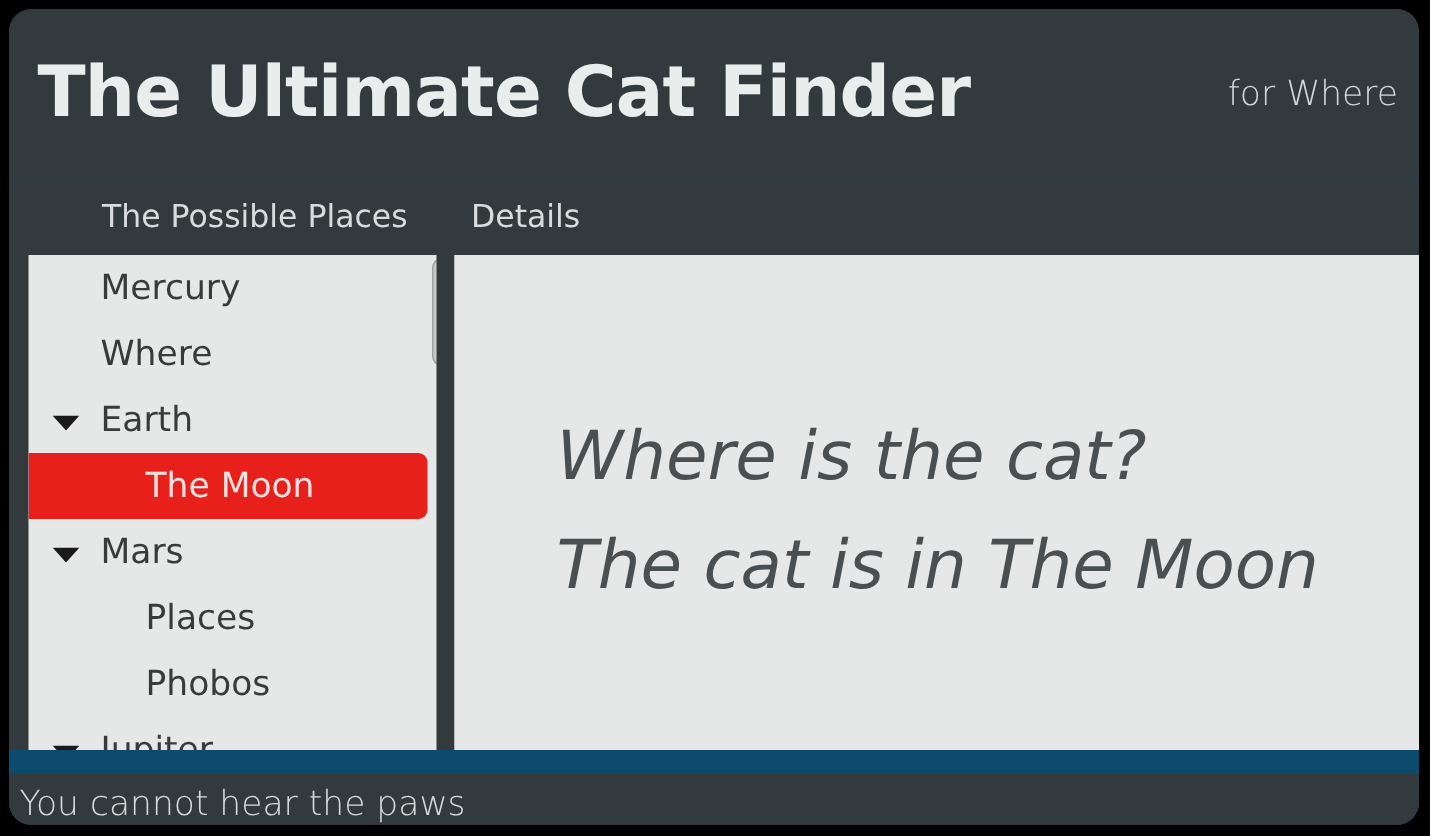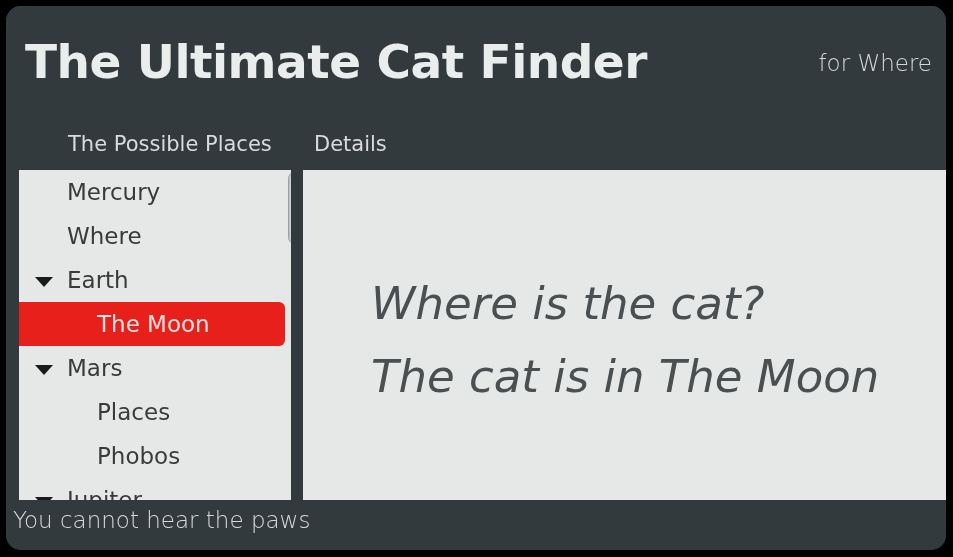--- a/index.html
+++ b/index.html
@@ -205,21 +205,21 @@
   }
   .detail-line.line-0 { top: 107px; }
   .detail-line.line-1 { top: 180px; }
 
   
   .statusbar {
     position: absolute;
     left: 0;
     bottom: 0;
     width: 100%;
-    height: 50px;
+    height: 34px;
     background: #333a3d;
   }
   .statusbar .status-text {
     position: absolute;
     left: 7px;
     top: 7px;
     font-size: 23px;
     color: #d5dada;
     font-weight: 300;
     white-space: nowrap;

